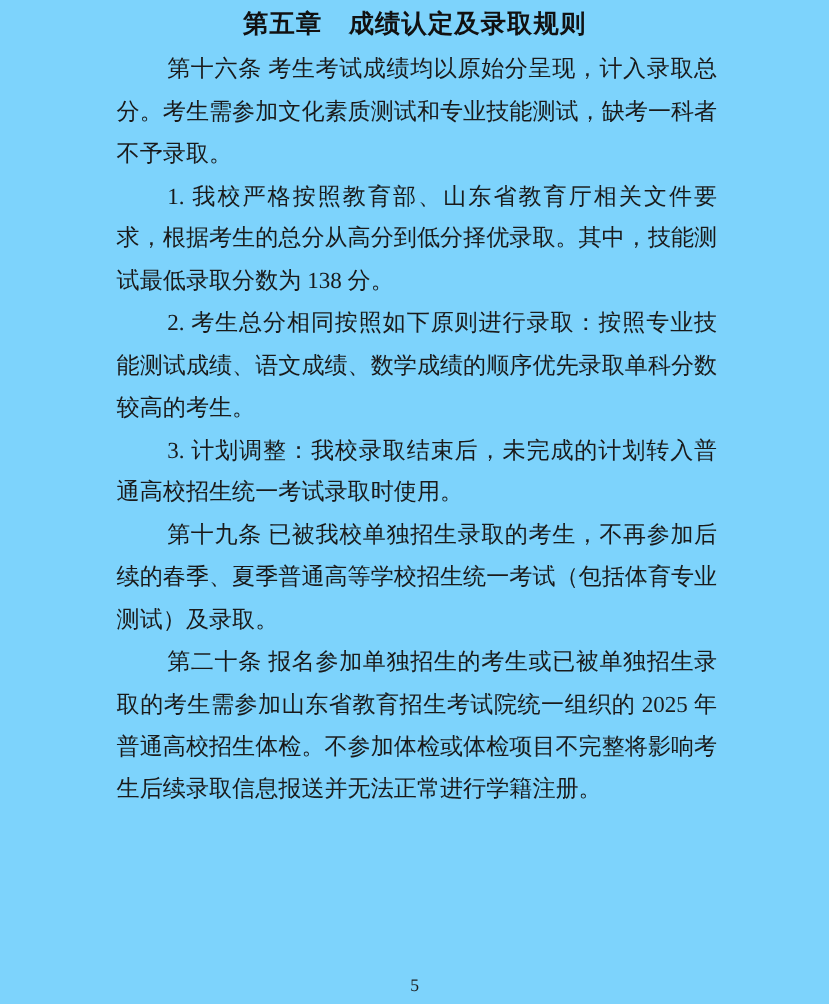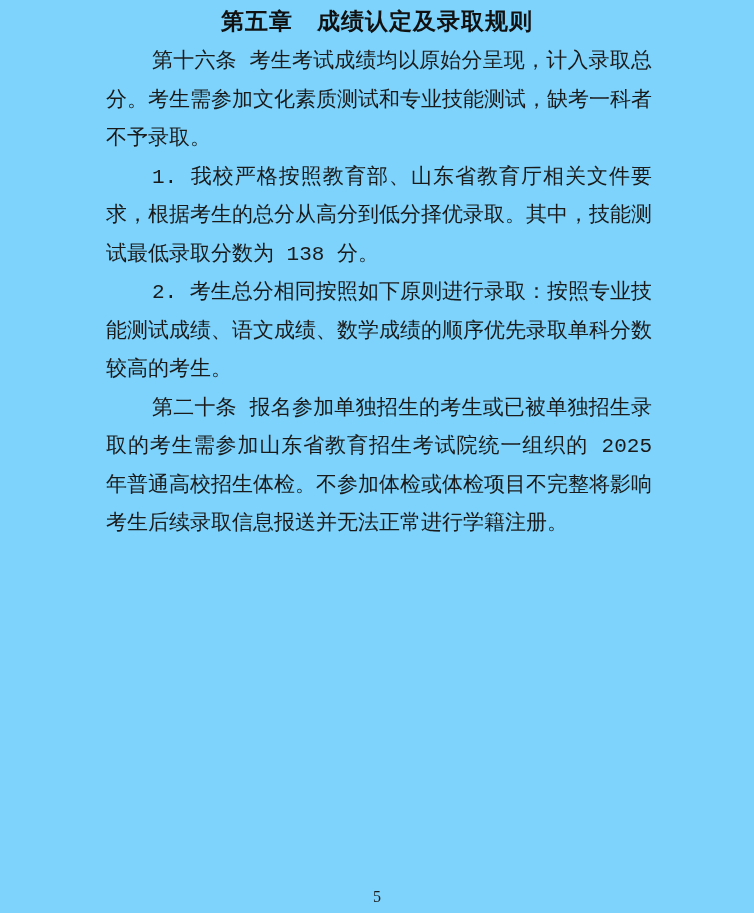--- a/index.html
+++ b/index.html
@@ -31,21 +31,20 @@
     width: 546px;
     font-size: 21px;
     line-height: 38.5px;
     text-align: justify;
     text-justify: inter-ideograph;
   }
   .content p {
     margin: 0;
     padding: 0;
     text-indent: 46px;
-    font-family: Liberation Mono, monospace;
   }
   .page-footer {
     position: absolute;
     top: 886px;
     left: 0;
     width: 754px;
     text-align: center;
     font-size: 16px;
     line-height: 22px;
     color: #1a1a1a;
@@ -55,18 +54,20 @@
 <body>
 
 <div class="page">
 
   <h1 class="doc-title">第五章　成绩认定及录取规则</h1>
 
   <div class="content">
     <p>第十六条 考生考试成绩均以原始分呈现，计入录取总分。考生需参加文化素质测试和专业技能测试，缺考一科者不予录取。</p>
     <p>1. 我校严格按照教育部、山东省教育厅相关文件要求，根据考生的总分从高分到低分择优录取。其中，技能测试最低录取分数为 138 分。</p>
     <p>2. 考生总分相同按照如下原则进行录取：按照专业技能测试成绩、语文成绩、数学成绩的顺序优先录取单科分数较高的考生。</p>
+    <p>3. 计划调整：我校录取结束后，未完成的计划转入普通高校招生统一考试录取时使用。</p>
+    <p>第十九条 已被我校单独招生录取的考生，不再参加后续的春季、夏季普通高等学校招生统一考试（包括体育专业测试）及录取。</p>
     <p>第二十条 报名参加单独招生的考生或已被单独招生录取的考生需参加山东省教育招生考试院统一组织的 2025 年普通高校招生体检。不参加体检或体检项目不完整将影响考生后续录取信息报送并无法正常进行学籍注册。</p>
   </div>
 
   <div class="page-footer">5</div>
 
 </div>
 
 </body></html>

